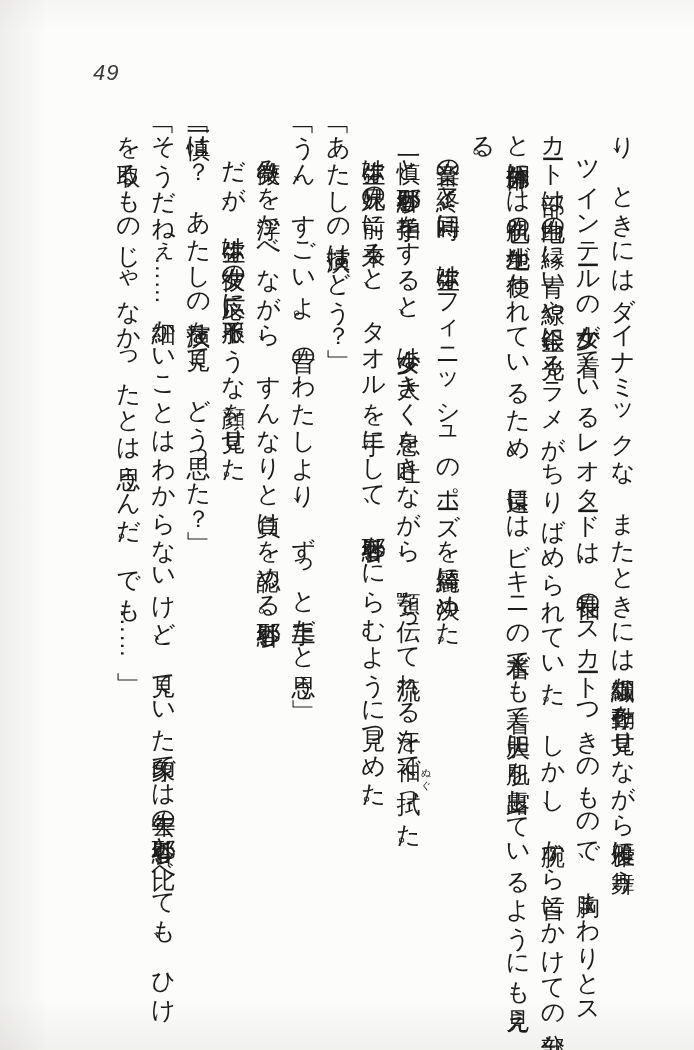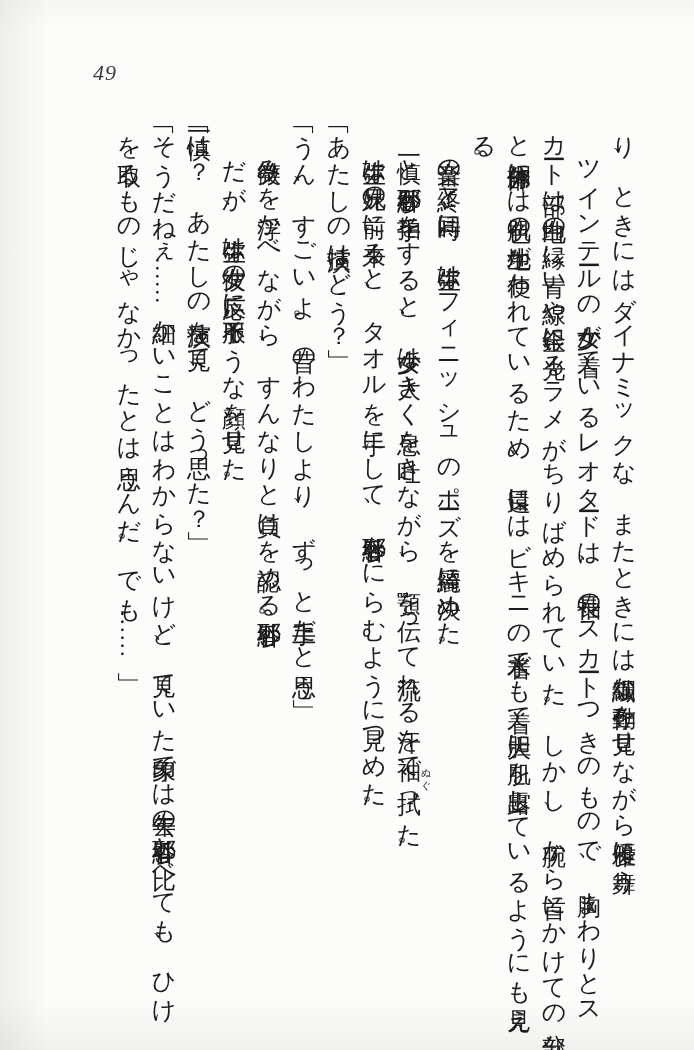--- a/index.html
+++ b/index.html
@@ -10,21 +10,21 @@
   .page {
     position: relative;
     width: 694px;
     height: 1050px;
     overflow: hidden;
     background:
       linear-gradient(to right, rgba(60,55,50,0.07), rgba(60,55,50,0) 7%),
       linear-gradient(to top, rgba(60,55,50,0.06), rgba(60,55,50,0) 5%),
       linear-gradient(to bottom, rgba(60,55,50,0.03), rgba(60,55,50,0) 3%),
       #fcfcfa;
-    font-family: Liberation Serif, serif;
+    font-family: Liberation Sans, sans-serif;
     color: #1c1c1c;
   }
   .page-number {
     position: absolute;
     top: 60px;
     left: 93px;
     font-style: italic;
     font-size: 22px;
     color: #3b3b3b;
     letter-spacing: 1px;

